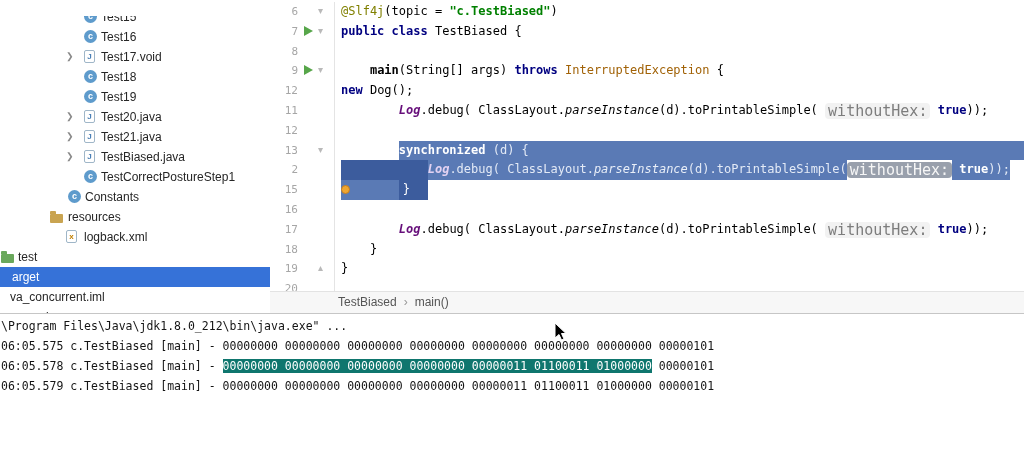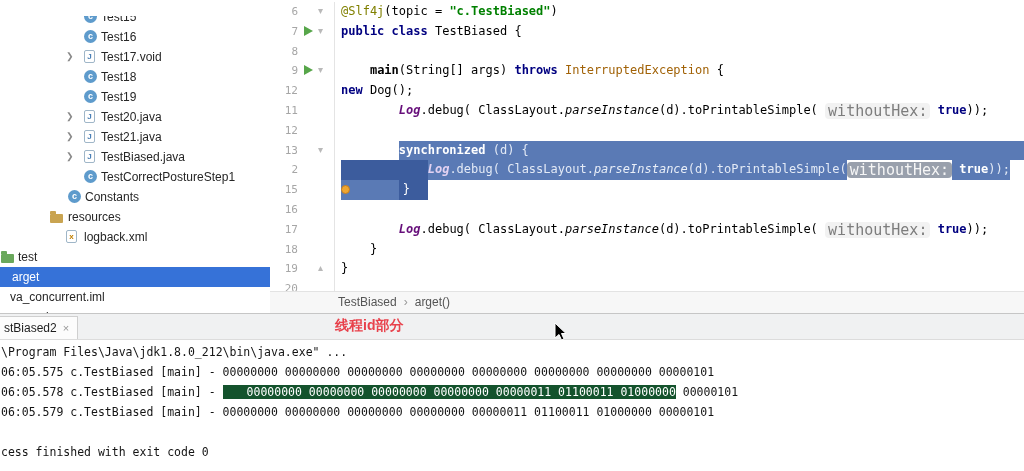--- a/index.html
+++ b/index.html
@@ -76,21 +76,21 @@
   .console-tabbar{position:relative;height:25px;background:#f0f1f2;border-bottom:1px solid #dcdcdc;}
   .console-tab{position:absolute;left:0;top:2px;height:22px;background:#fcfcfc;
          border:1px solid #cfcfcf;border-bottom:none;border-left:none;padding:0 8px 0 4px;
          font-size:12px;line-height:22px;color:#1e1e1e;}
   .tab-close{color:#999;margin-left:6px;font-size:11px;}
   .red-note{position:absolute;left:335px;top:3px;font-size:14px;font-weight:bold;color:#e8414b;}
   .console-output{padding:5px 0 0 1px;}
   .con-line{height:20px;line-height:20px;white-space:pre;font:11.5px "DejaVu Sans Mono",monospace;
          color:#141414;}
   .cseg{white-space:pre;}
-  .cseg.sel{background:#14532d;color:#fff;padding-left:24px;}
+  .cseg.sel{background:#0f766e;color:#fff;}
 
   .mouse-cursor{position:absolute;left:554px;top:322px;z-index:20;}
 </style>
 </head>
 <body>
 
 <div class="project-panel">
   <div>
       <div class="tree-row" style="top: -9px;">
         <span class="ticon class" style="left: 84px;"></span>
@@ -318,37 +318,30 @@
       <div class="ed-line">
         <span class="gut">
           <span class="lnum">20</span>
         </span>
         <span class="codecell"></span>
       </div>
     </div>
 </div>
 
 <div class="breadcrumbs">
-  <span class="bc-item">TestBiased</span><span class="bc-sep">›</span><span class="bc-item">arget()</span>
+  <span class="bc-item">TestBiased</span><span class="bc-sep">›</span><span class="bc-item">main()</span>
 </div>
 
 <div class="console-panel">
-  <div class="console-tabbar">
-    <div class="console-tab">
-      <span>stBiased2</span><span class="tab-close">×</span>
-    </div>
-    <div class="red-note">线程id部分</div>
-  </div>
   <div class="console-output">
       <div class="con-line"><span class="cseg plain">\Program Files\Java\jdk1.8.0_212\bin\java.exe" ...</span></div>
       <div class="con-line"><span class="cseg plain">06:05.575 c.TestBiased [main] - 00000000 00000000 00000000 00000000 00000000 00000000 00000000 00000101</span></div>
       <div class="con-line"><span class="cseg plain">06:05.578 c.TestBiased [main] - </span><span class="cseg sel">00000000 00000000 00000000 00000000 00000011 01100011 01000000</span><span class="cseg plain"> 00000101</span></div>
       <div class="con-line"><span class="cseg plain">06:05.579 c.TestBiased [main] - 00000000 00000000 00000000 00000000 00000011 01100011 01000000 00000101</span></div>
       <div class="con-line"></div>
-      <div class="con-line"><span class="cseg plain">cess finished with exit code 0</span></div>
     </div>
 </div>
 
 <div class="mouse-cursor">
   <svg width="14" height="20" viewBox="0 0 14 20">
     <path d="M1,1 L1,16 L5,12.5 L7.5,18 L10,17 L7.5,11.5 L12,11.5 Z" fill="#000" stroke="#fff" stroke-width="1"></path>
   </svg>
 </div>
 
 </body></html>

